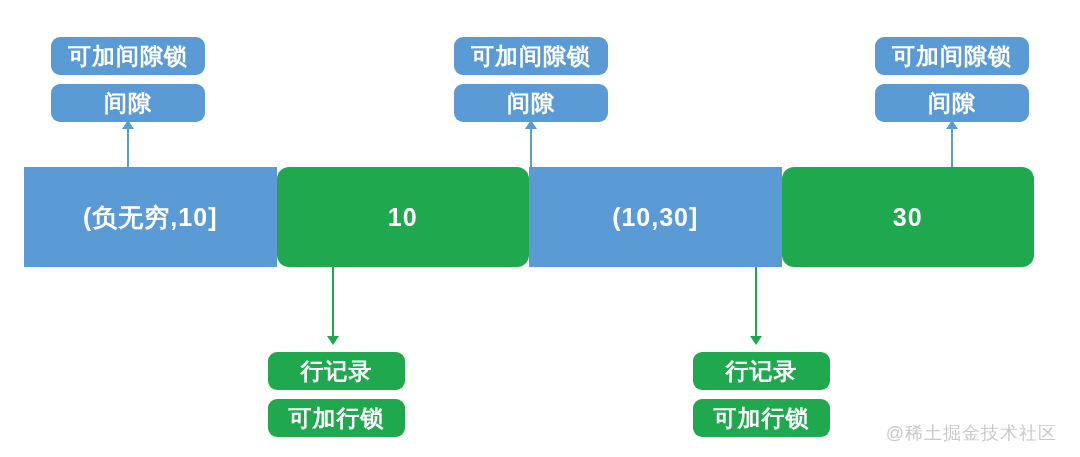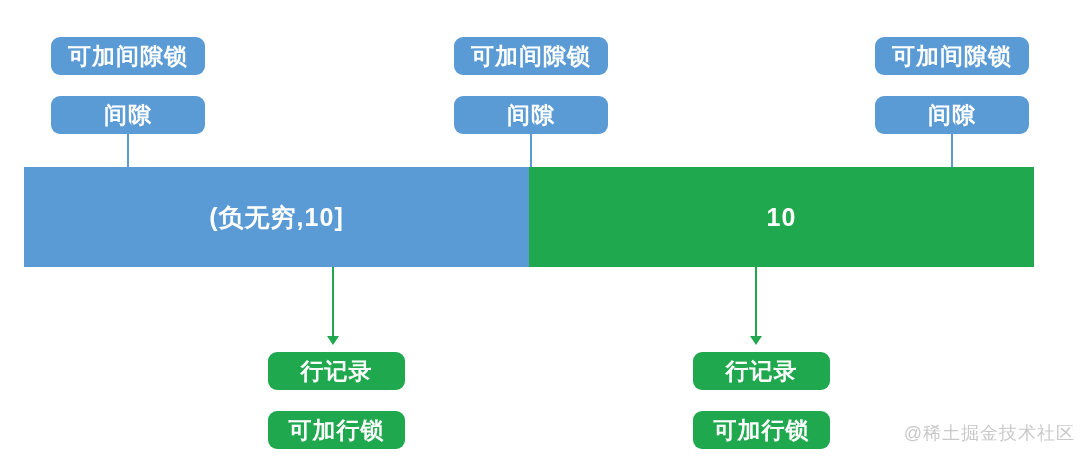--- a/index.html
+++ b/index.html
@@ -32,28 +32,28 @@
     flex: 1 1 0;
     display: flex;
     align-items: center;
     justify-content: center;
     color: #ffffff;
     font-size: 25px;
     font-weight: bold;
     letter-spacing: 1px;
   }
   .seg.gap    { background: var(--blue); }
-  .seg.record { background: var(--green); }
+  .seg.record { background: var(--green); border-radius: 12px; }
 
   
   .callout-group {
     position: absolute;
     display: flex;
     flex-direction: column;
-    gap: 21px;
+    gap: 9px;
   }
   .callout-group.top    { top: 37px;  width: 154px; }
   .callout-group.bottom { top: 352px; width: 137px; }
 
   .pill {
     height: 38px;
     border-radius: 9px;
     display: flex;
     align-items: center;
     justify-content: center;
@@ -95,21 +95,21 @@
   .au1 { left: 122px; }
   .au2 { left: 525px; }
   .au3 { left: 946px; }
   .ad1 { left: 327px; }
   .ad2 { left: 750px; }
 
   
   .watermark {
     position: absolute;
     top: 421px;
-    right: 5px;
+    right: 23px;
     font-size: 18px;
     color: var(--watermark);
     letter-spacing: 1px;
   }
 </style>
 </head>
 <body>
 
 <div class="canvas">
 
@@ -135,20 +135,22 @@
     <div class="shaft"></div>
   </div>
   <div class="arrow arrow-up au3">
     <div class="head"></div>
     <div class="shaft"></div>
   </div>
 
   <div class="bar">
     <div class="seg gap">(负无穷,10]</div>
     <div class="seg record">10</div>
+    <div class="seg gap">(10,30]</div>
+    <div class="seg record">30</div>
   </div>
 
   <div class="arrow arrow-down ad1">
     <div class="shaft"></div>
     <div class="head"></div>
   </div>
   <div class="arrow arrow-down ad2">
     <div class="shaft"></div>
     <div class="head"></div>
   </div>

